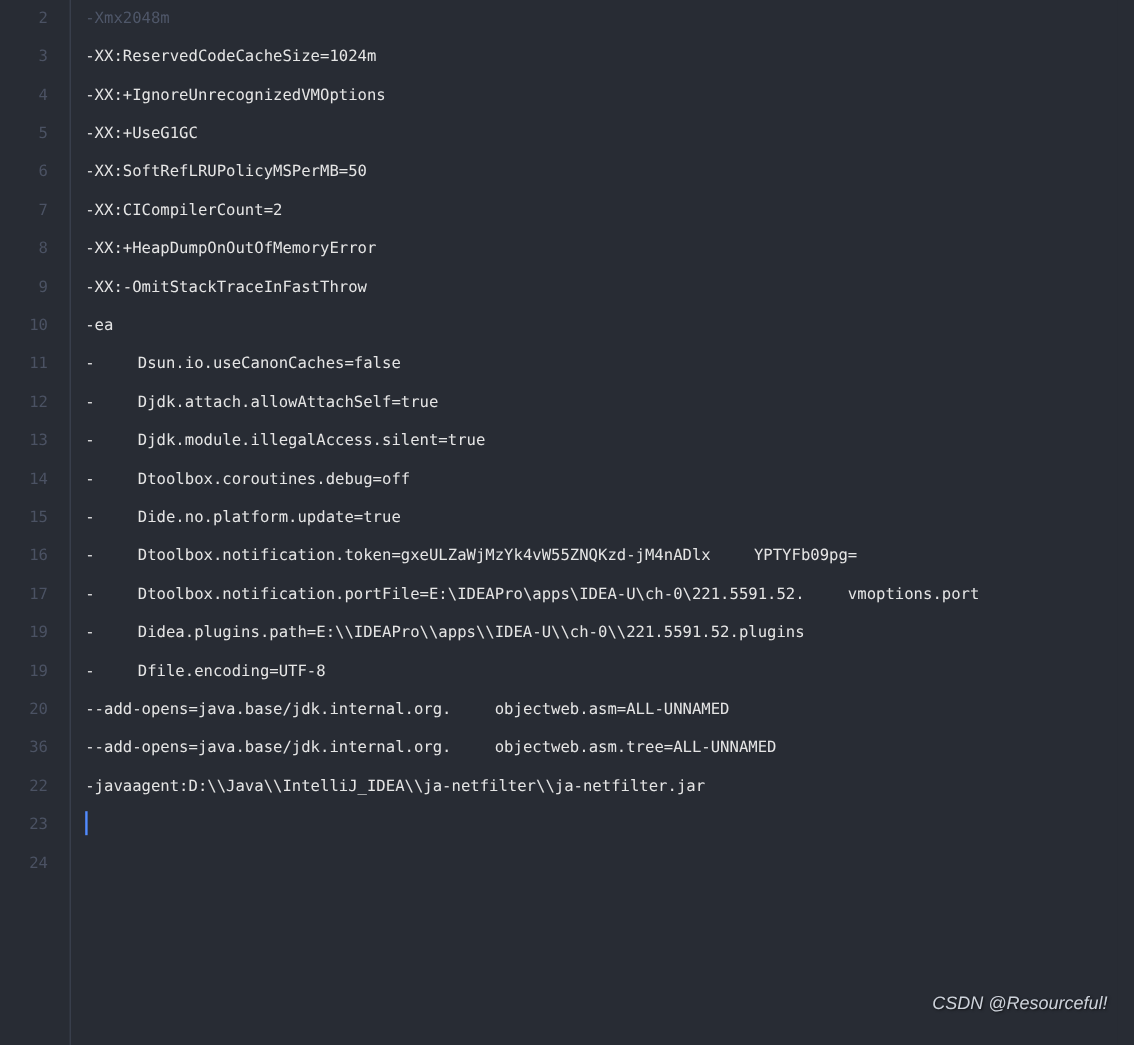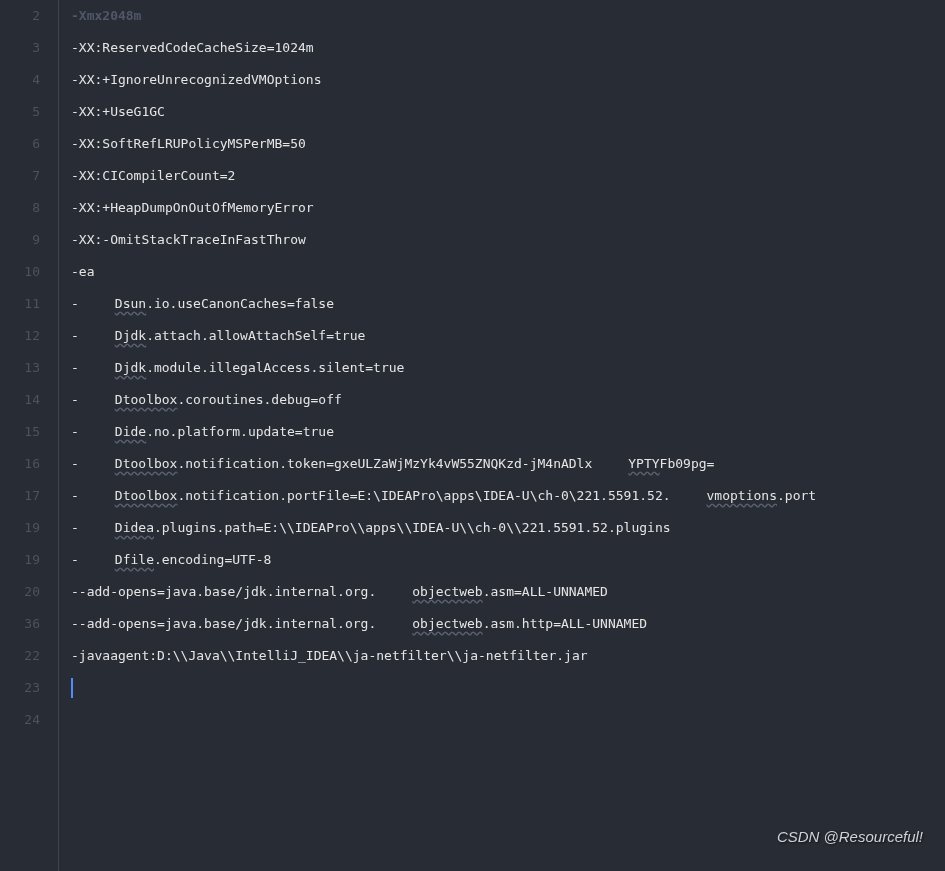--- a/index.html
+++ b/index.html
@@ -42,24 +42,22 @@
       padding-left: 12px;
       position: relative;
     }
     .code-line {
       height: 32px;
       white-space: pre;
       color: #e5e5e5;
     }
     .code-line.faded {
       color: #4f5769;
-      font-weight: bold;
     }
     .underline {
-      text-decoration: underline;
       text-decoration-style: wavy;
       text-decoration-color: #5c6370;
       text-underline-offset: 3px;
       padding-left: 36px;
     }
     .cursor {
       display: inline-block;
       width: 2px;
       height: 20px;
       background: #528bff;
@@ -128,19 +126,19 @@
       <div class="code-line"><span>-</span><span class="underline">Dsun</span><span>.io.useCanonCaches=false</span></div>
       <div class="code-line"><span>-</span><span class="underline">Djdk</span><span>.attach.allowAttachSelf=true</span></div>
       <div class="code-line"><span>-</span><span class="underline">Djdk</span><span>.module.illegalAccess.silent=true</span></div>
       <div class="code-line"><span>-</span><span class="underline">Dtoolbox</span><span>.coroutines.debug=off</span></div>
       <div class="code-line"><span>-</span><span class="underline">Dide</span><span>.no.platform.update=true</span></div>
       <div class="code-line"><span>-</span><span class="underline">Dtoolbox</span><span>.notification.token=gxeULZaWjMzYk4vW55ZNQKzd-jM4nADlx</span><span class="underline">YPTY</span><span>Fb09pg=</span></div>
       <div class="code-line"><span>-</span><span class="underline">Dtoolbox</span><span>.notification.portFile=E:\IDEAPro\apps\IDEA-U\ch-0\221.5591.52.</span><span class="underline">vmoptions</span><span>.port</span></div>
       <div class="code-line"><span>-</span><span class="underline">Didea</span><span>.plugins.path=E:\\IDEAPro\\apps\\IDEA-U\\ch-0\\221.5591.52.plugins</span></div>
       <div class="code-line"><span>-</span><span class="underline">Dfile</span><span>.encoding=UTF-8</span></div>
       <div class="code-line"><span>--add-opens=java.base/jdk.internal.org.</span><span class="underline">objectweb</span><span>.asm=ALL-UNNAMED</span></div>
-      <div class="code-line"><span>--add-opens=java.base/jdk.internal.org.</span><span class="underline">objectweb</span><span>.asm.http=ALL-UNNAMED</span></div>
+      <div class="code-line"><span>--add-opens=java.base/jdk.internal.org.</span><span class="underline">objectweb</span><span>.asm.tree=ALL-UNNAMED</span></div>
       <div class="code-line"><span>-javaagent:D:\\Java\\IntelliJ_IDEA\\ja-netfilter\\ja-netfilter.jar</span></div>
       <div class="code-line"><span class="cursor"></span></div>
     </div>
   <div class="scrollbar-track"></div>
 </div>
 <div class="watermark">CSDN @Resourceful!</div>
 
 </body></html>

